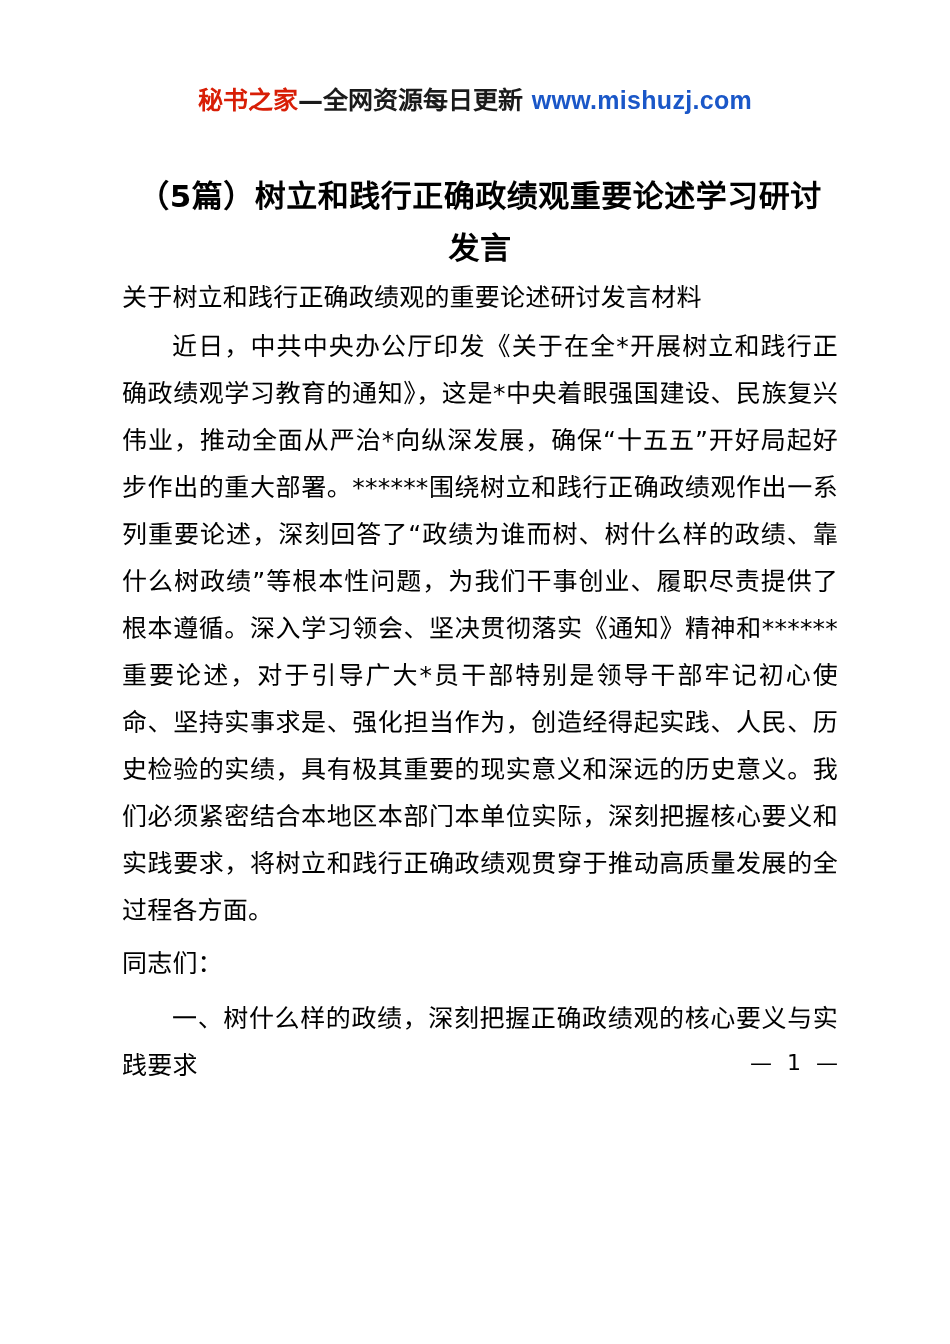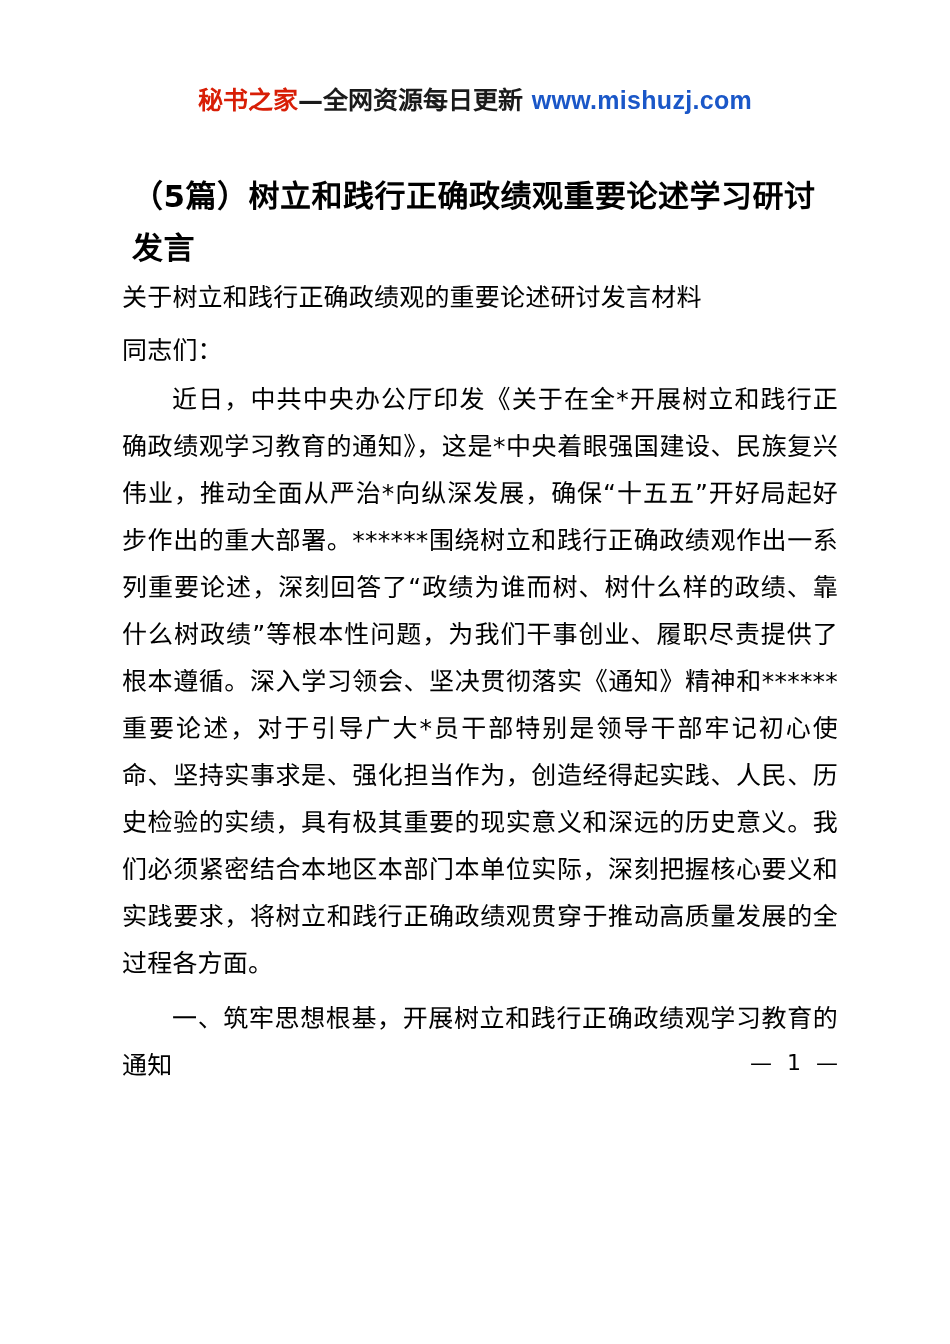--- a/index.html
+++ b/index.html
@@ -60,21 +60,21 @@
     position: absolute;
     top: 170px;
     left: 122px;
     width: 716px;
   }
 
   .doc-title {
     font-size: 31px;
     line-height: 52px;
     font-weight: bold;
-    text-align: left;
+    text-align: center;
     letter-spacing: 0.5px;
     margin: 0 0 0 0;
     padding: 0 10px;
   }
 
   .subtitle {
     margin-top: 48px;
     font-size: 23px;
     line-height: 38px;
     text-align: center;
@@ -127,23 +127,23 @@
     <span class="brand">秘书之家</span><span class="brand-sep">—</span><span class="brand-tag">全网资源每日更新</span>
     <span class="brand-url">www.mishuzj.com</span>
   </div>
 
   <div class="doc">
 
     <h1 class="doc-title">（5篇）树立和践行正确政绩观重要论述学习研讨发言</h1>
 
     <p class="para subtitle">关于树立和践行正确政绩观的重要论述研讨发言材料</p>
 
+    <p class="para indent body-para">近日，中共中央办公厅印发《关于在全*开展树立和践行正确政绩观学习教育的通知》，这是*中央着眼强国建设、民族复兴伟业，推动全面从严治*向纵深发展，确保“十五五”开好局起好步作出的重大部署。******围绕树立和践行正确政绩观作出一系列重要论述，深刻回答了“政绩为谁而树、树什么样的政绩、靠什么树政绩”等根本性问题，为我们干事创业、履职尽责提供了根本遵循。深入学习领会、坚决贯彻落实《通知》精神和******重要论述，对于引导广大*员干部特别是领导干部牢记初心使命、坚持实事求是、强化担当作为，创造经得起实践、人民、历史检验的实绩，具有极其重要的现实意义和深远的历史意义。我们必须紧密结合本地区本部门本单位实际，深刻把握核心要义和实践要求，将树立和践行正确政绩观贯穿于推动高质量发展的全过程各方面。</p>
+
     <p class="para salutation">同志们：</p>
 
-    <p class="para indent body-para">近日，中共中央办公厅印发《关于在全*开展树立和践行正确政绩观学习教育的通知》，这是*中央着眼强国建设、民族复兴伟业，推动全面从严治*向纵深发展，确保“十五五”开好局起好步作出的重大部署。******围绕树立和践行正确政绩观作出一系列重要论述，深刻回答了“政绩为谁而树、树什么样的政绩、靠什么树政绩”等根本性问题，为我们干事创业、履职尽责提供了根本遵循。深入学习领会、坚决贯彻落实《通知》精神和******重要论述，对于引导广大*员干部特别是领导干部牢记初心使命、坚持实事求是、强化担当作为，创造经得起实践、人民、历史检验的实绩，具有极其重要的现实意义和深远的历史意义。我们必须紧密结合本地区本部门本单位实际，深刻把握核心要义和实践要求，将树立和践行正确政绩观贯穿于推动高质量发展的全过程各方面。</p>
-
-    <p class="para indent section-head">一、筑牢思想根基，开展树立和践行正确政绩观学习教育的通知</p>
+    <p class="para indent section-head">一、树什么样的政绩，深刻把握正确政绩观的核心要义与实践要求</p>
 
   </div>
 
   <div class="page-number">— 1 —</div>
 
 </div>
 
 </body></html>

